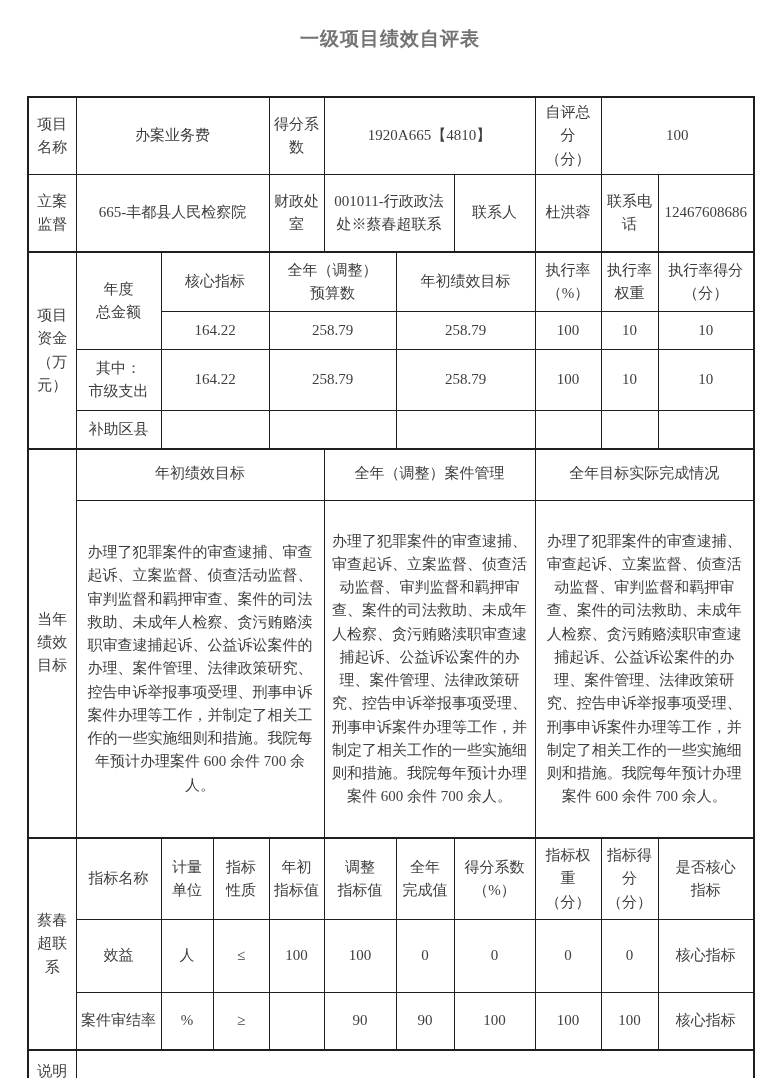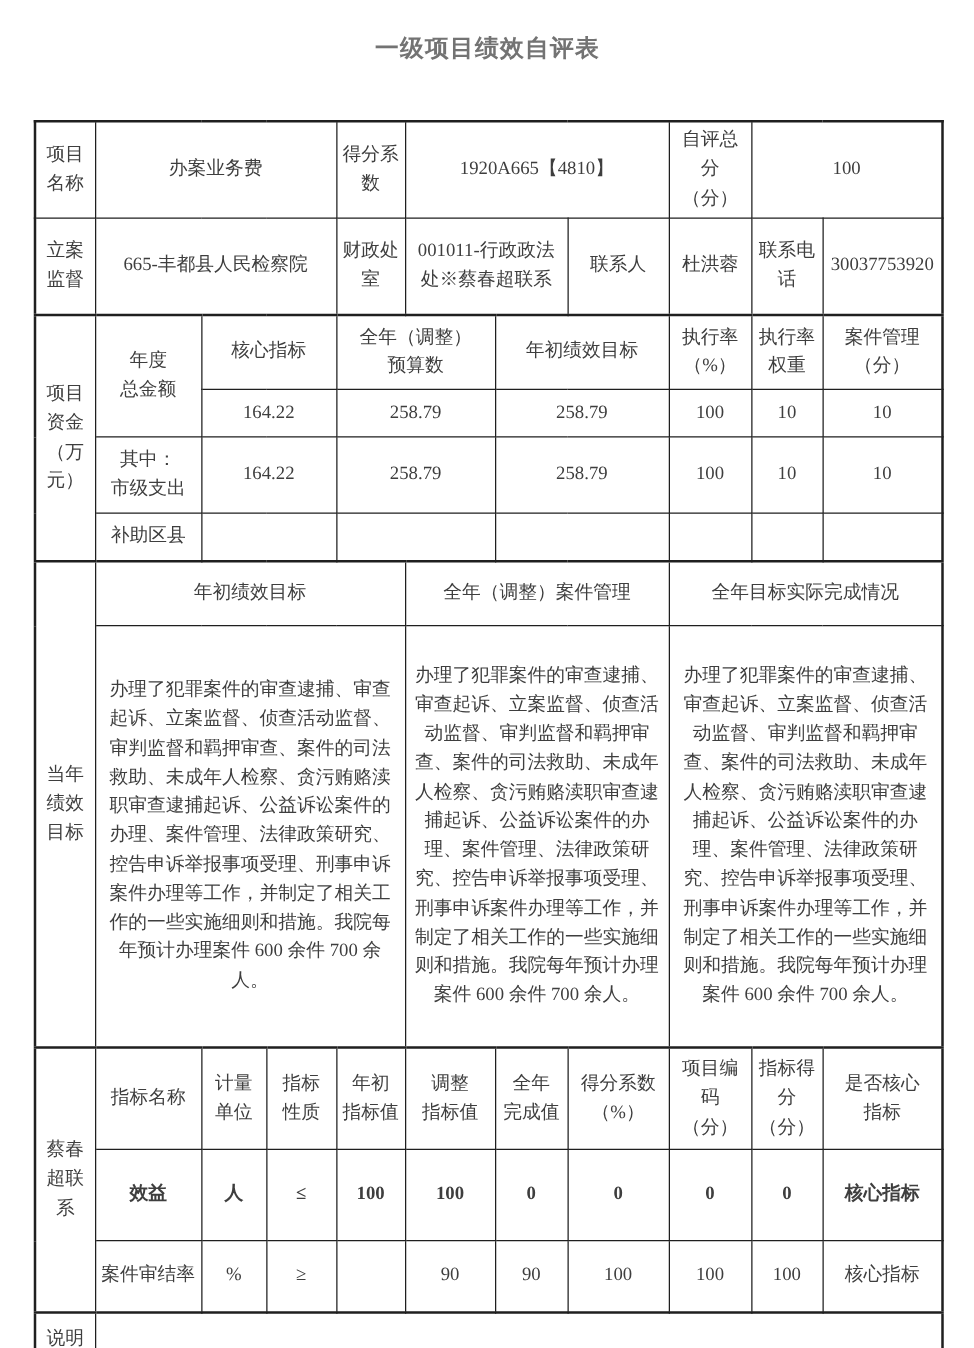--- a/index.html
+++ b/index.html
@@ -43,21 +43,21 @@
   }
   tr.sec > td { border-top: 2px solid #1f1f1f; }
   tr.r-info > td   { height: 72px; }
   tr.r-fundh > td  { height: 54px; }
   tr.r-fund1 > td  { height: 33px; }
   tr.r-fund2 > td  { height: 56px; }
   tr.r-fund3 > td  { height: 33px; }
   tr.r-goalh > td  { height: 46px; font-family: Liberation Mono, monospace; }
   tr.r-goalt > td  { height: 332px; }
   tr.r-indh > td   { height: 76px; }
-  tr.r-ind1 > td   { height: 68px; font-weight: bold; }
+  tr.r-ind1 > td   { height: 68px; }
   tr.r-ind2 > td   { height: 52px; margin-left: 42px; }
   tr.r-note > td   { height: 38px; }
   td.goal-text {
     text-align: justify;
     vertical-align: middle;
     padding: 6px 9px;
     line-height: 1.63;
   }
 </style>
 </head>
@@ -92,34 +92,34 @@
     </tr>
 
     <tr class="r-info">
       <td>立案监督</td>
       <td colspan="3">665-丰都县人民检察院</td>
       <td>财政处室</td>
       <td colspan="2">001011-行政政法处※蔡春超联系</td>
       <td>联系人</td>
       <td>杜洪蓉</td>
       <td>联系电话</td>
-      <td>30037753920</td>
+      <td>12467608686</td>
     </tr>
 
     <tr class="r-fundh sec">
       <td rowspan="4">项目资金（万元）</td>
       <td rowspan="2">年度
 总金额</td>
       <td colspan="2">核心指标</td>
       <td colspan="2">全年（调整）
 预算数</td>
       <td colspan="2">年初绩效目标</td>
       <td>执行率（%）</td>
       <td>执行率权重</td>
-      <td>案件管理（分）</td>
+      <td>执行率得分（分）</td>
     </tr>
 
     <tr class="r-fund1">
       <td colspan="2">164.22</td>
       <td colspan="2">258.79</td>
       <td colspan="2">258.79</td>
       <td>100</td>
       <td>10</td>
       <td>10</td>
     </tr>
@@ -165,21 +165,21 @@
 单位</td>
       <td>指标
 性质</td>
       <td>年初
 指标值</td>
       <td>调整
 指标值</td>
       <td>全年
 完成值</td>
       <td>得分系数（%）</td>
-      <td>项目编码（分）</td>
+      <td>指标权重（分）</td>
       <td>指标得分（分）</td>
       <td>是否核心
 指标</td>
     </tr>
 
     <tr class="r-ind1">
       <td>效益</td>
       <td>人</td>
       <td>≤</td>
       <td>100</td>

